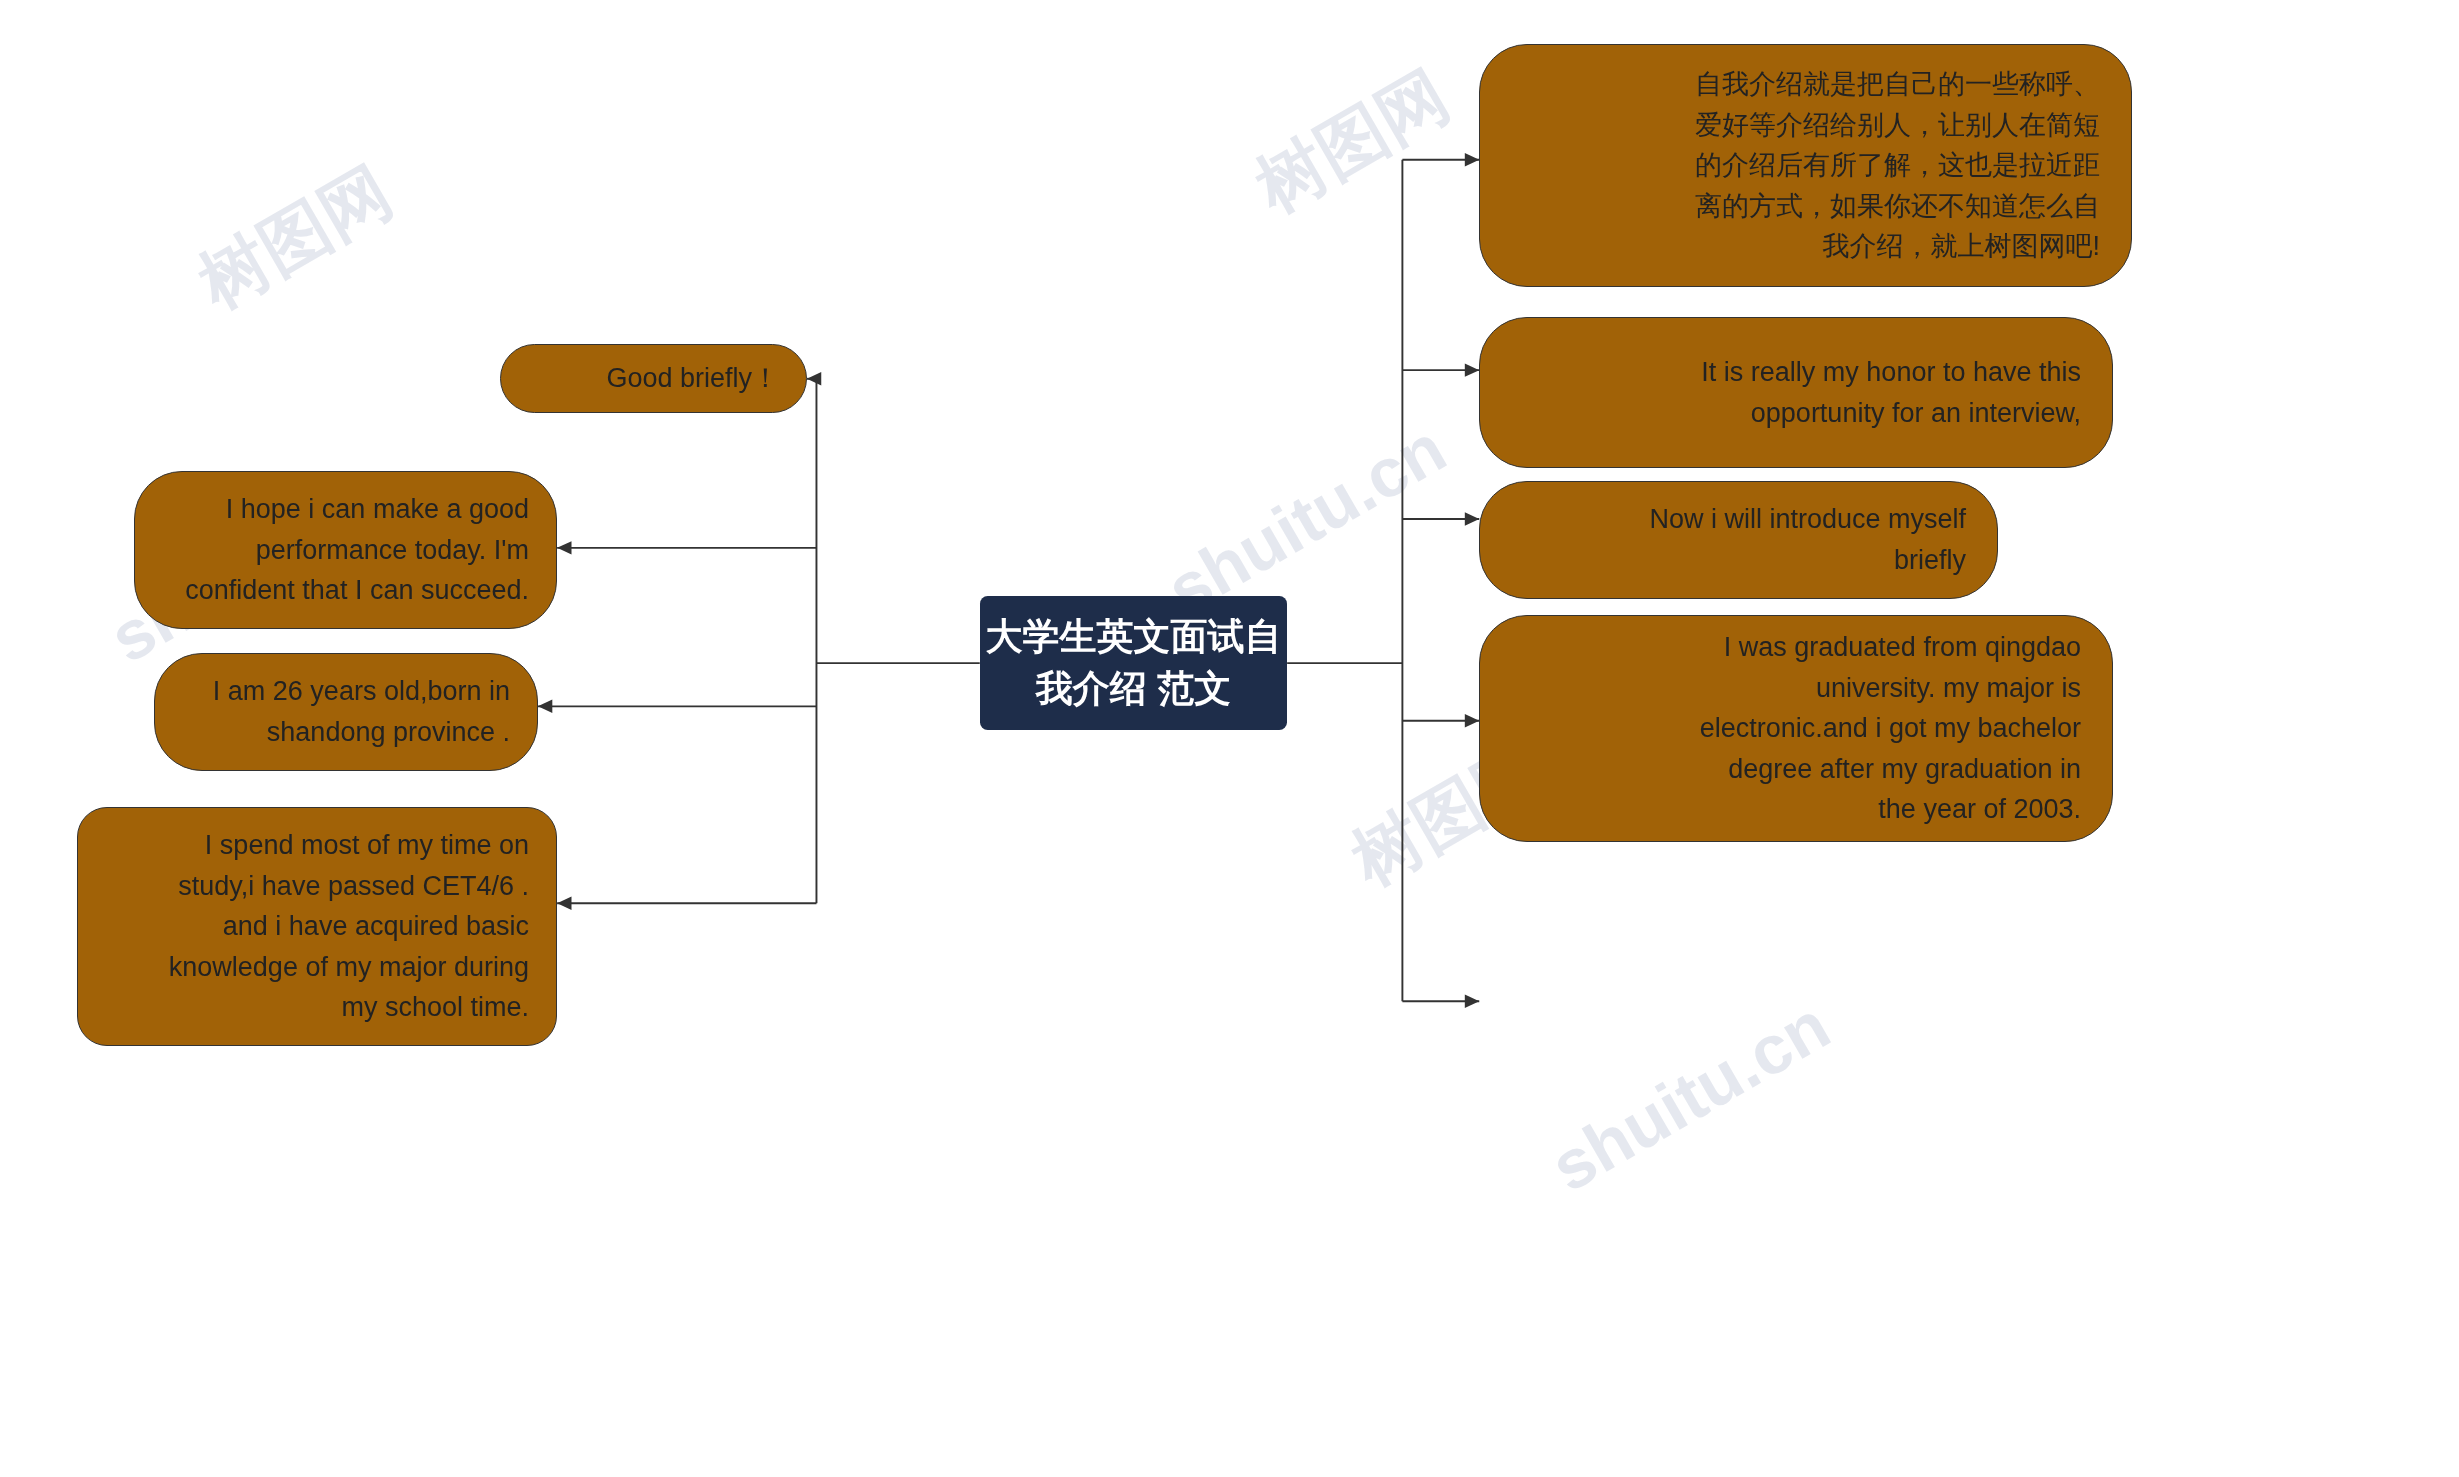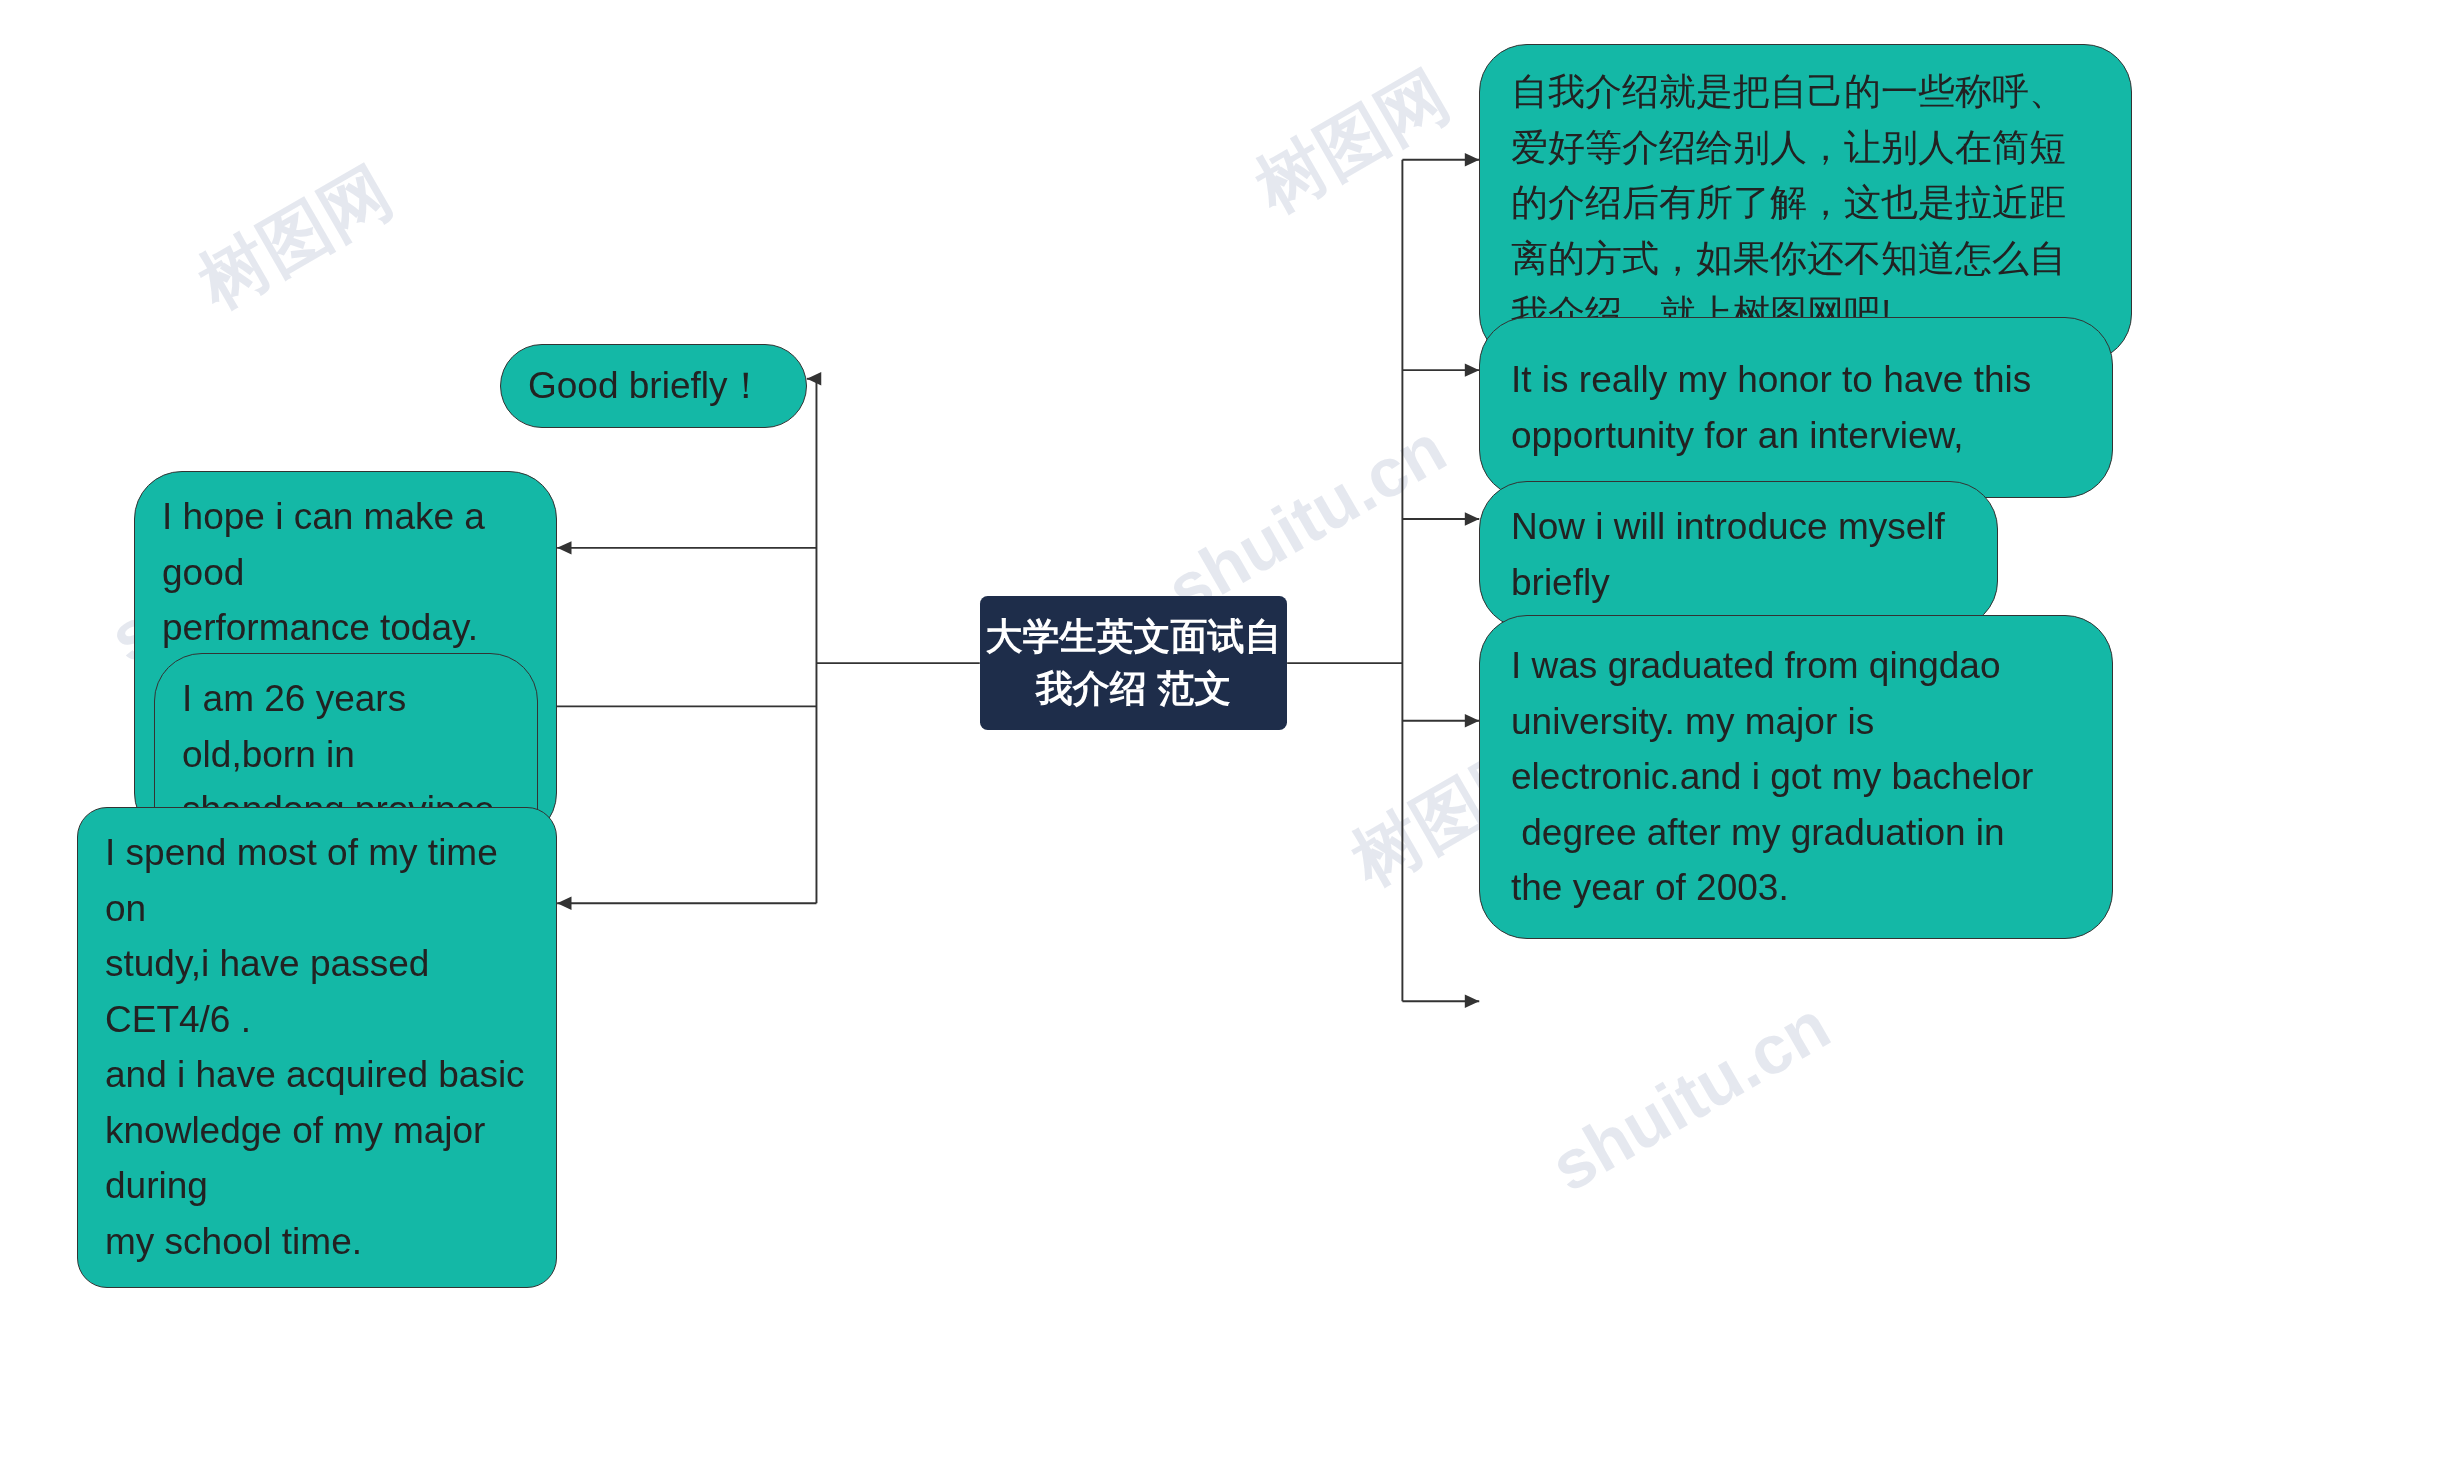--- a/index.html
+++ b/index.html
@@ -55,25 +55,26 @@
       font-size: 37px;
       font-weight: bold;
       line-height: 1.4;
     }
 
     
     .node {
       position: absolute;
       border: 1.9px solid #333333;
       border-radius: 48px;
-      background: #14b8a6;
+      background: #a16207;
       padding: 17.3px 27px;
-      font-size: 37px;
+      font-size: 27px;
       color: #222222;
       line-height: 1.5;
+      text-align: right;
     }
 
     
     .connector-svg {
       position: absolute;
       top: 0;
       left: 0;
       width: 2459px;
       height: 1478px;
       pointer-events: none;
@@ -168,19 +169,19 @@
   </div>
 
   <div class="node" style="left:1479px; top:317px; width:634px; padding:34px 31px;">
     <span>It is really my honor to have this<br>opportunity for an interview,</span>
   </div>
 
   <div class="node" style="left:1479px; top:481px; width:519px; padding:17.3px 31px;">
     <span>Now i will introduce myself<br>briefly</span>
   </div>
 
-  <div class="node" style="left:1479px; top:615px; width:634px; padding:22px 31px;">
+  <div class="node" style="left:1479px; top:615px; width:634px; padding:11px 31px;">
     <span>I was graduated from qingdao<br>university. my major is<br>electronic.and i got my bachelor<br>&nbsp;degree after my graduation in<br>the year of 2003.</span>
   </div>
 
 
 </div>
 
 
 </body></html>

